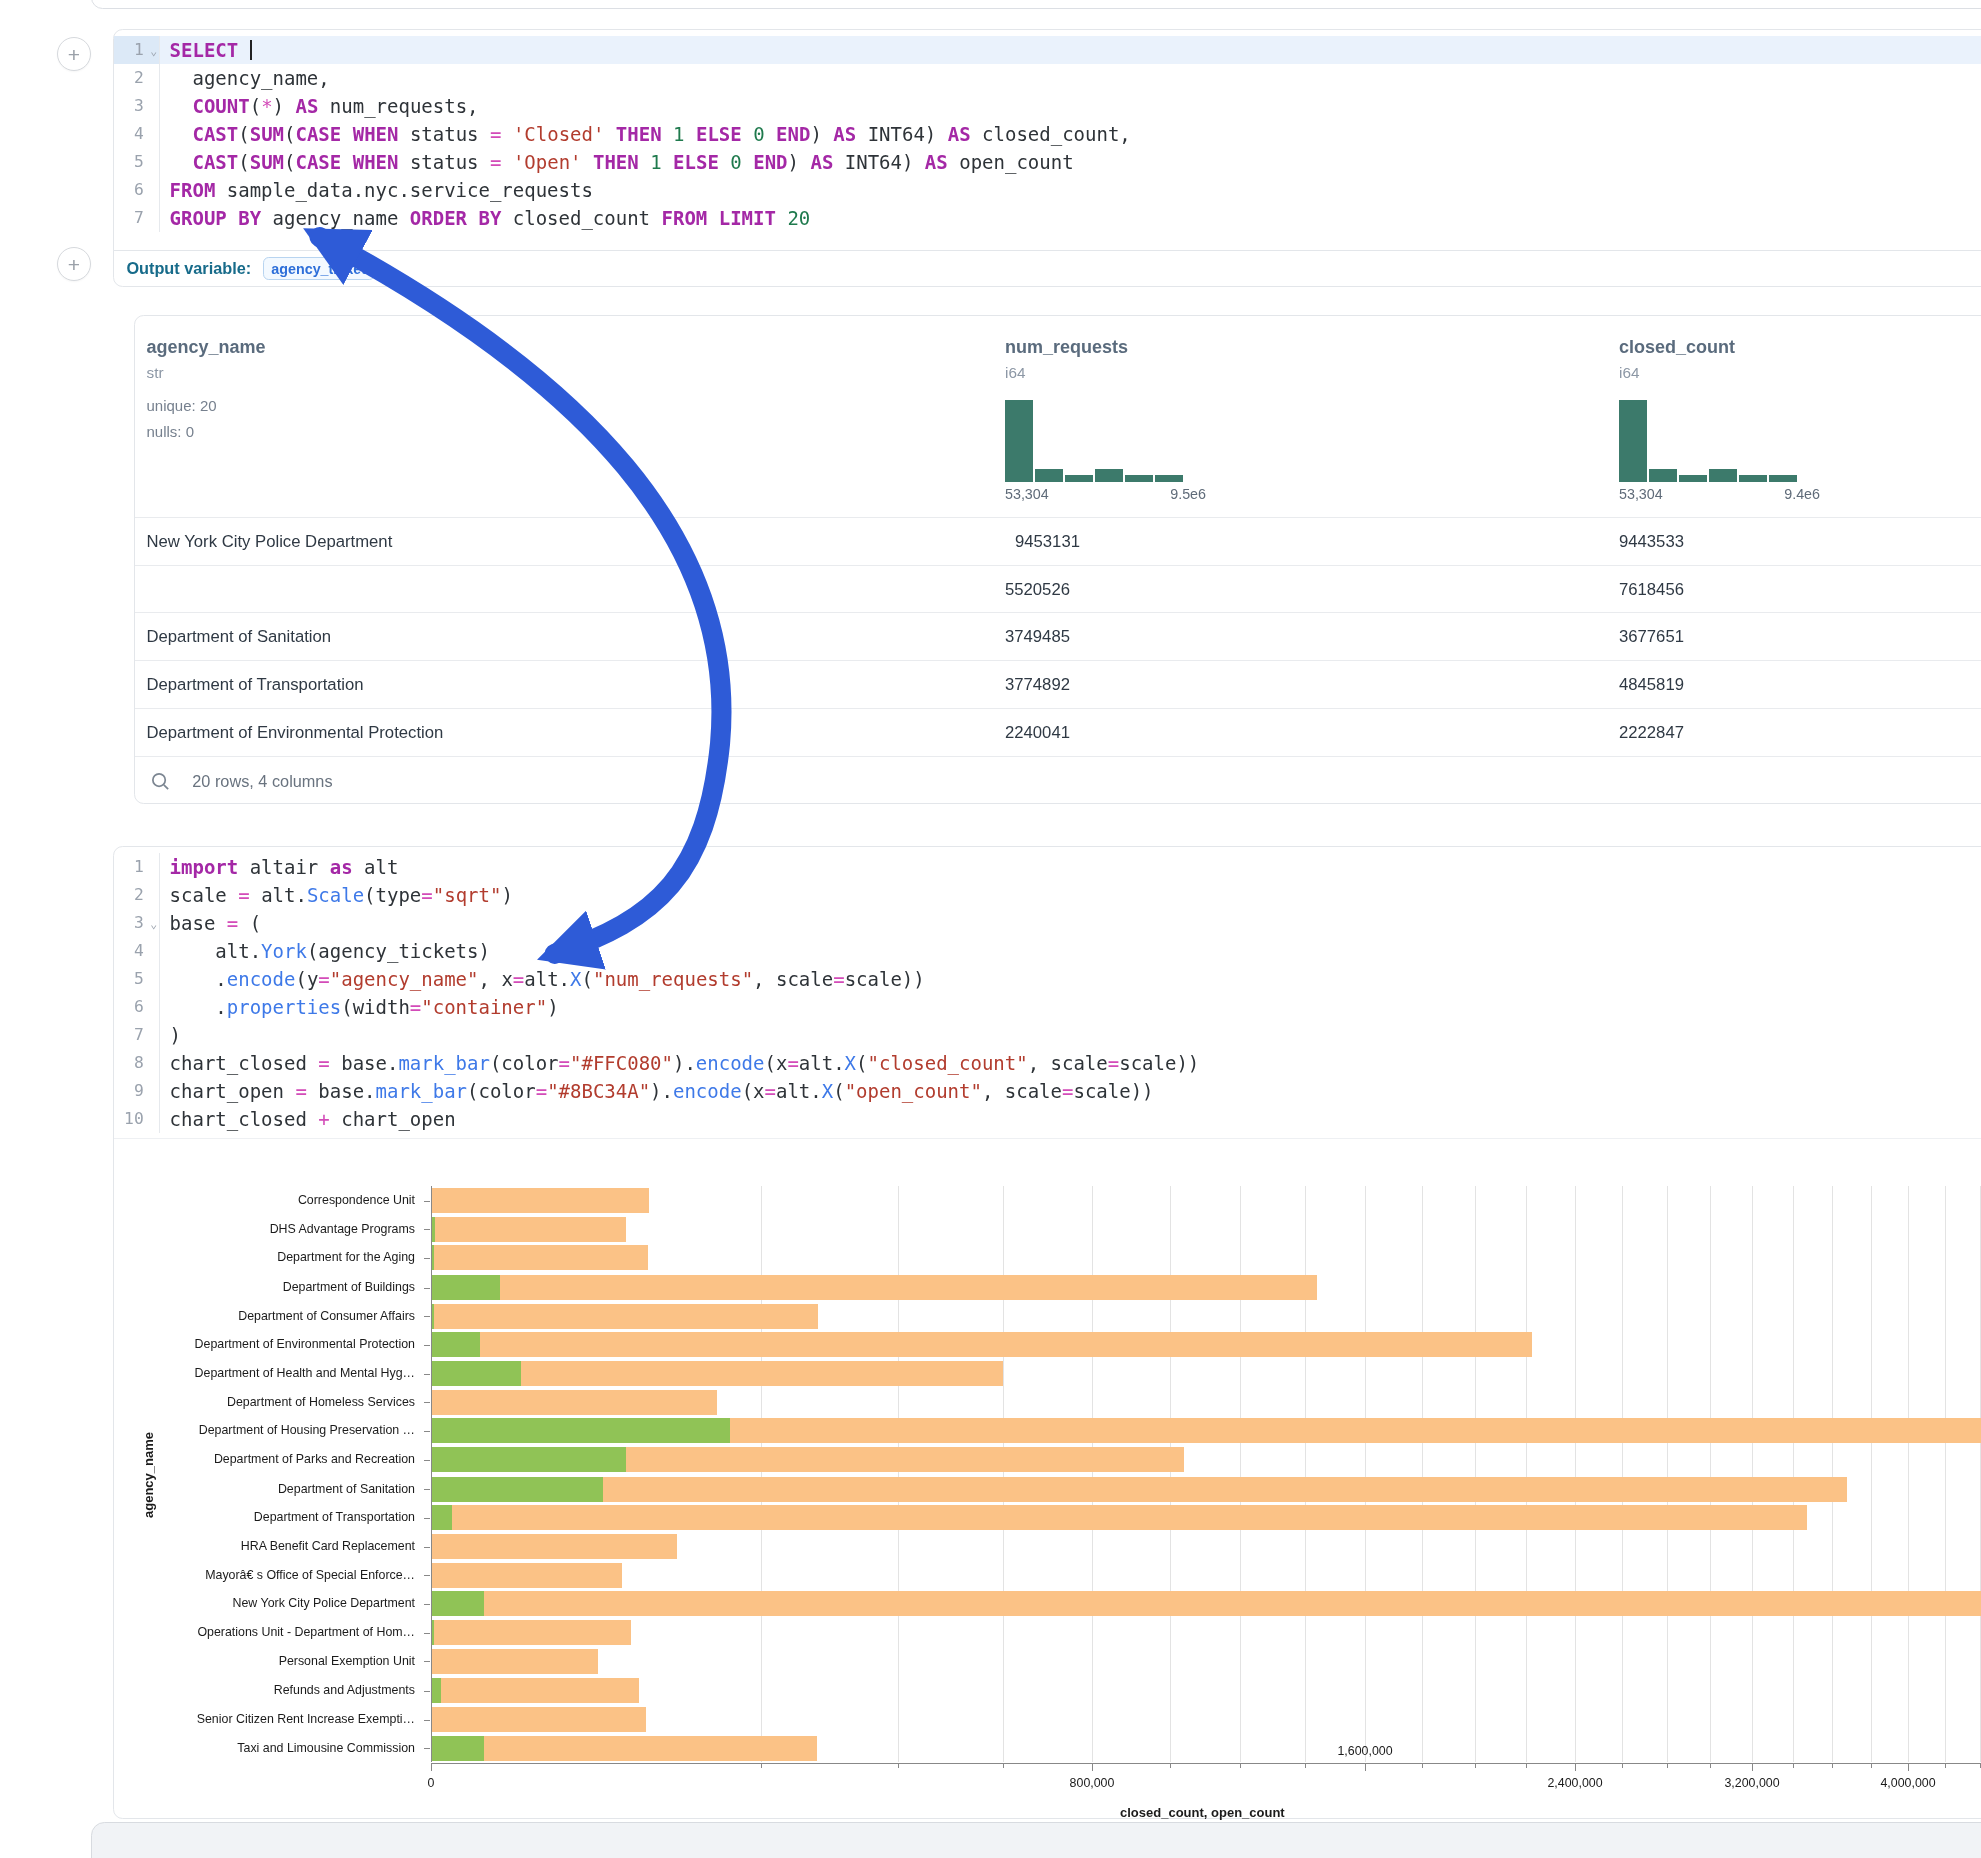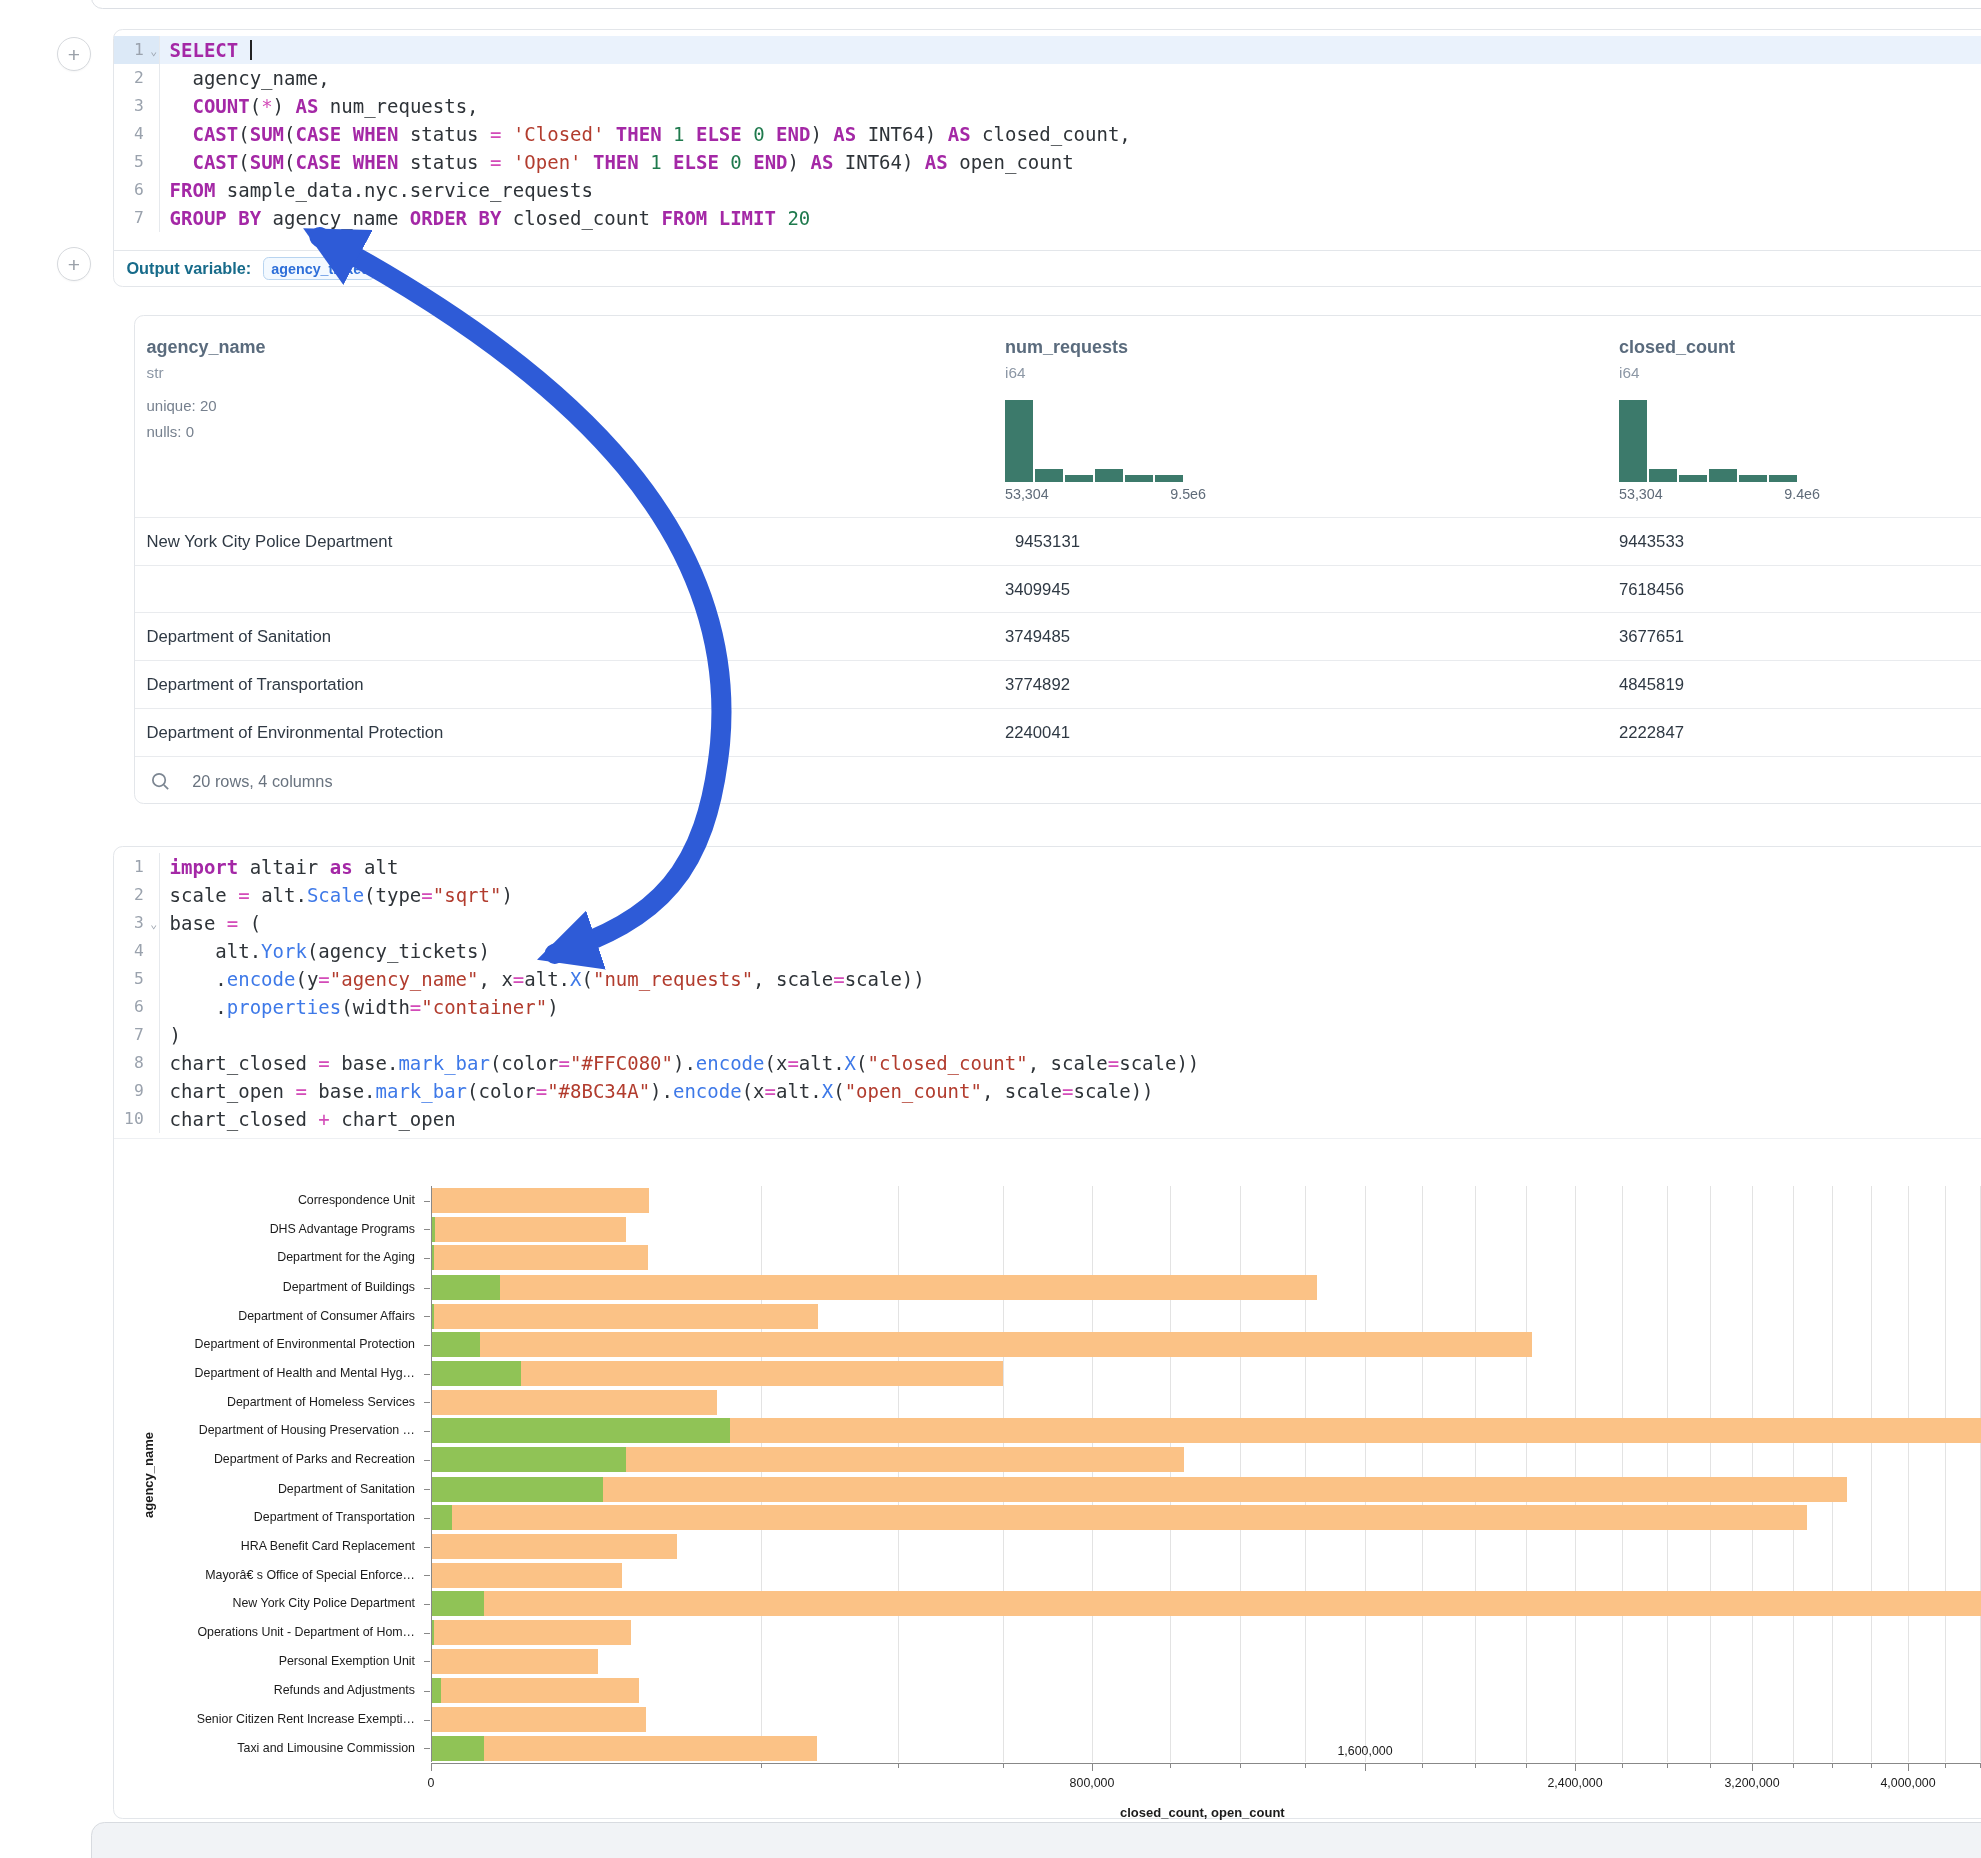--- a/index.html
+++ b/index.html
@@ -144,21 +144,21 @@
           <span>9.4e6</span>
         </div>
       </div>
     <div id="table-rows">
         <div class="trow" style="top: 201px;">
           <div class="tcell" style="left: 11.5px;">New York City Police Department</div>
           <div class="tcell" style="left: 870px; margin-left: 10px;">9453131</div>
           <div class="tcell" style="left: 1484px;">9443533</div>
         </div>
         <div class="trow" style="top: 249px;">
-          <div class="tcell" style="left: 870px;">3409945</div>
+          <div class="tcell" style="left: 870px;">5520526</div>
           <div class="tcell" style="left: 1484px;">7618456</div>
         </div>
         <div class="trow" style="top: 296px;">
           <div class="tcell" style="left: 11.5px;">Department of Sanitation</div>
           <div class="tcell" style="left: 870px;">3749485</div>
           <div class="tcell" style="left: 1484px;">3677651</div>
         </div>
         <div class="trow" style="top: 344px;">
           <div class="tcell" style="left: 11.5px;">Department of Transportation</div>
           <div class="tcell" style="left: 870px;">3774892</div>

